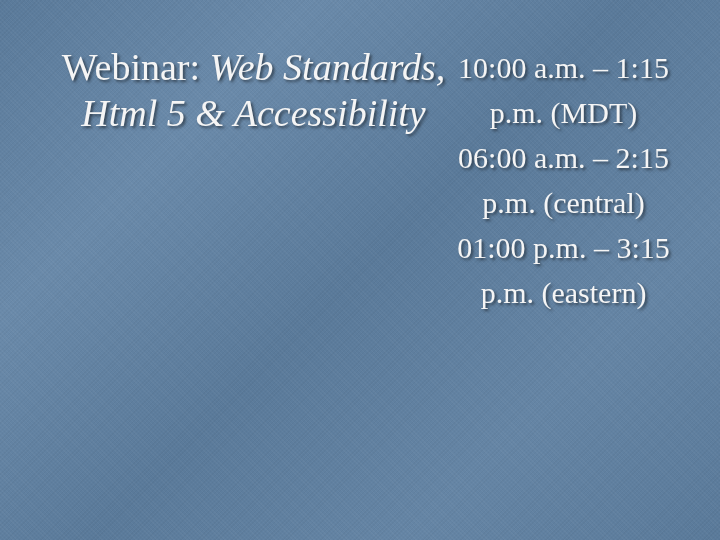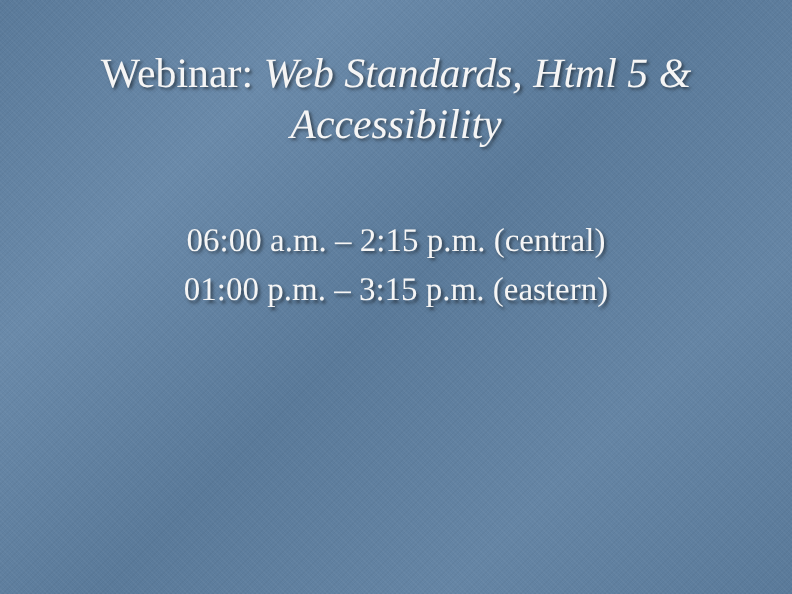--- a/index.html
+++ b/index.html
@@ -28,21 +28,21 @@
         repeating-linear-gradient(45deg, rgba(255,255,255,0.03) 0px, rgba(255,255,255,0.03) 1px, transparent 1px, transparent 3px),
         repeating-linear-gradient(-45deg, rgba(0,0,0,0.03) 0px, rgba(0,0,0,0.03) 1px, transparent 1px, transparent 3px);
       pointer-events: none;
     }
     .slide {
       position: relative;
       width: 100%;
       height: 100%;
       padding: 45px 50px 40px 50px;
       display: flex;
-      flex-direction: column;
+      flex-direction: row;
     }
     .title {
       text-align: center;
       font-size: 38px;
       line-height: 1.2;
       font-weight: normal;
       text-shadow: 2px 2px 3px rgba(0,0,0,0.5);
       margin-bottom: 60px;
     }
     .title-prefix {
@@ -62,16 +62,17 @@
     }
   </style>
 </head>
 <body>
 
 <div class="slide">
   <h1 class="title">
     <span class="title-prefix">Webinar: </span><span class="title-main">Web Standards, Html 5 &amp; Accessibility</span>
   </h1>
   <div class="schedule">
+    <span class="schedule-line">10:00 a.m. – 1:15 p.m. (MDT)</span>
     <span class="schedule-line">06:00 a.m. – 2:15 p.m. (central)</span>
     <span class="schedule-line">01:00 p.m. – 3:15 p.m. (eastern)</span>
   </div>
 </div>
 
 </body></html>

